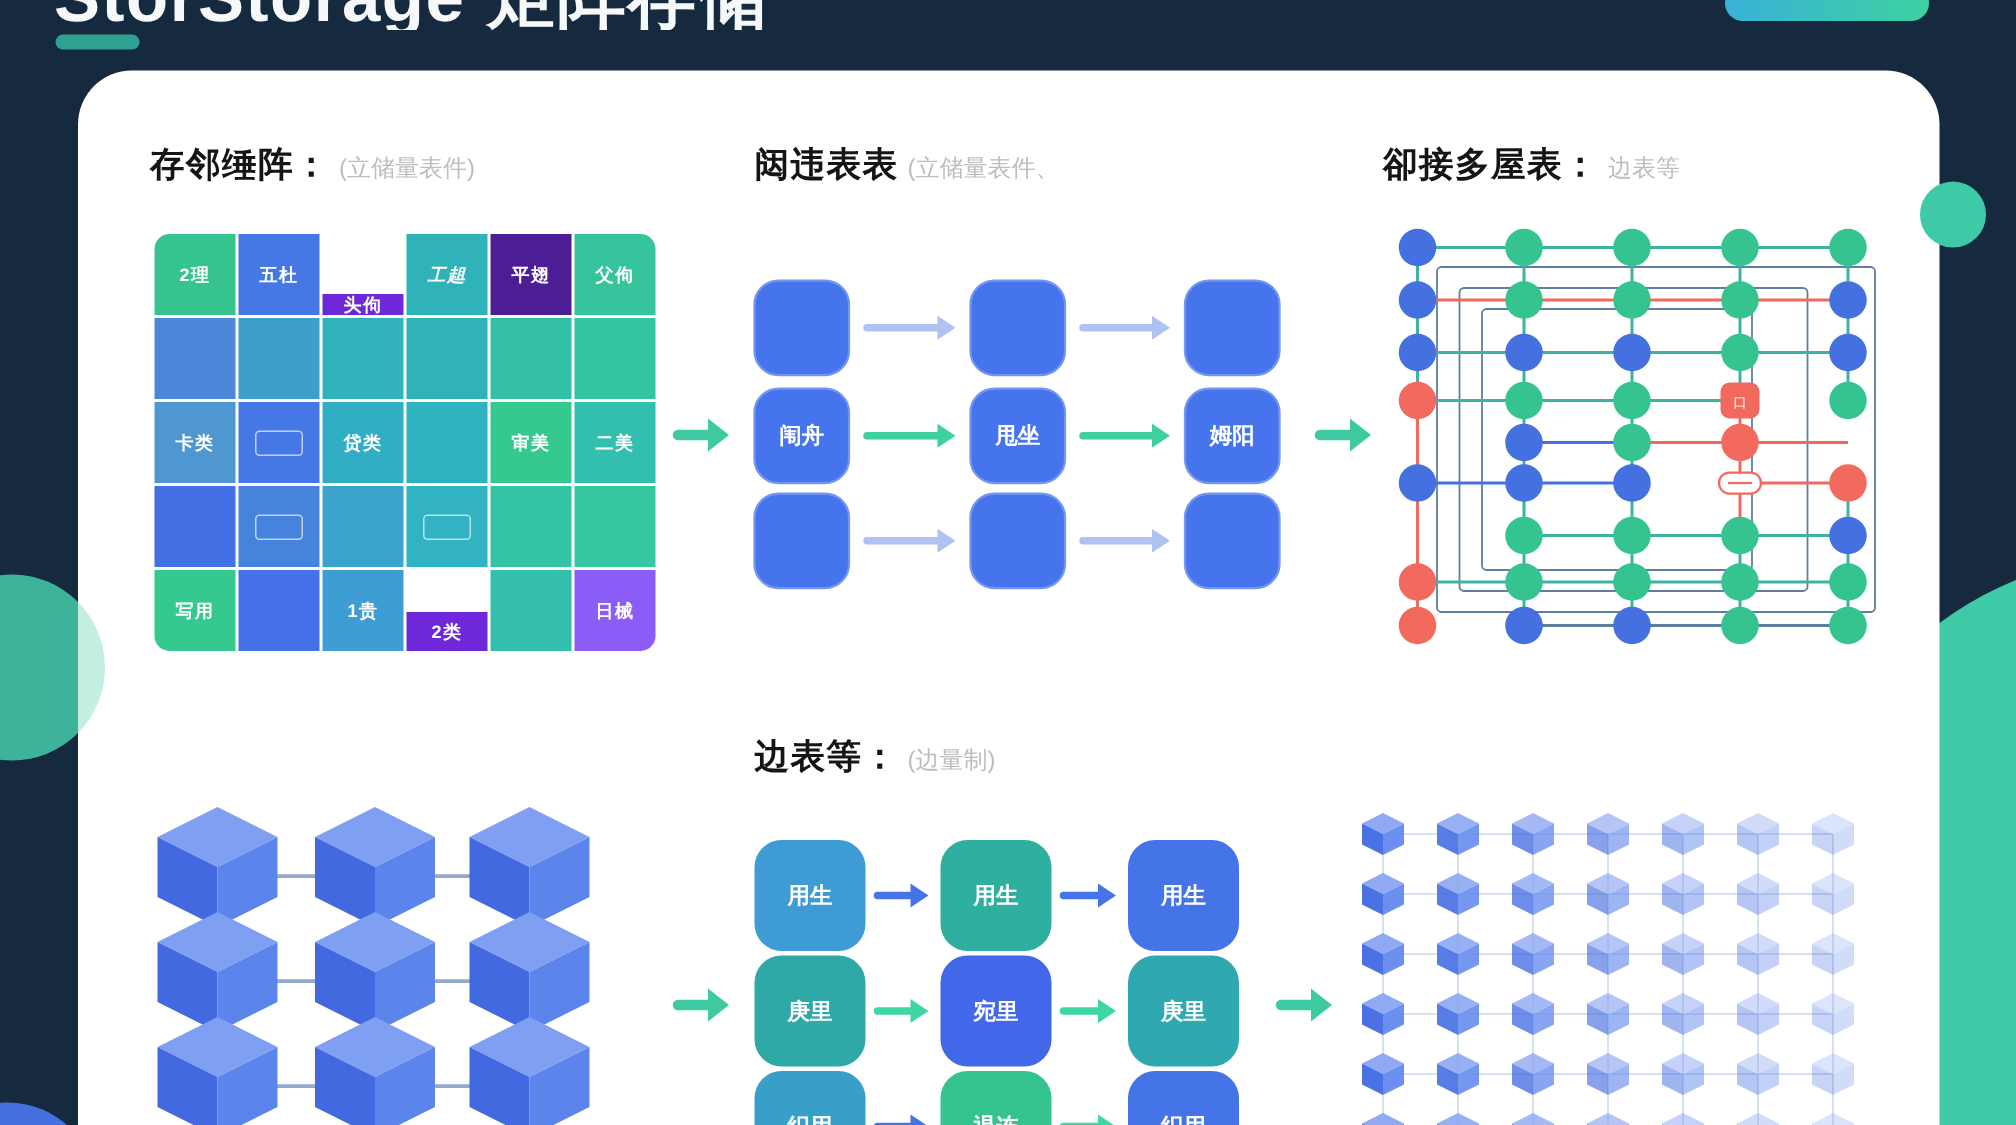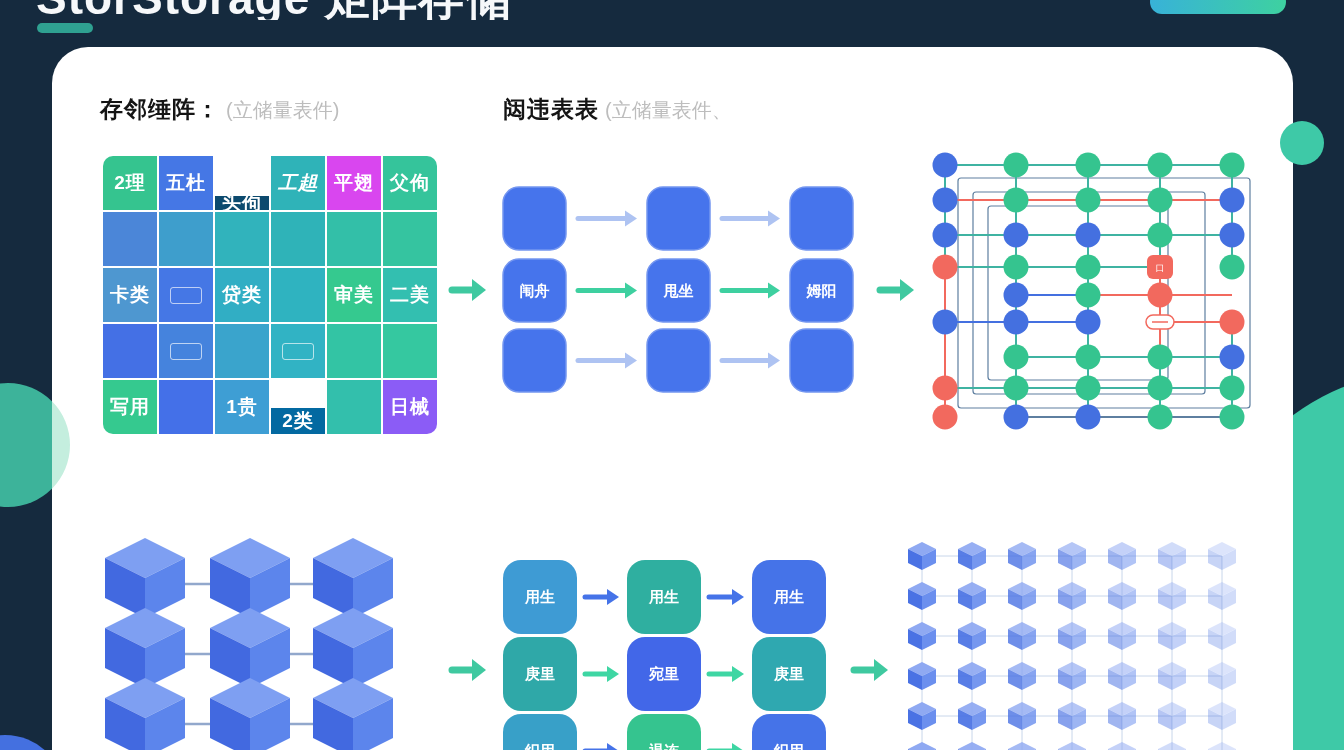--- a/index.html
+++ b/index.html
@@ -24,30 +24,30 @@
                      background:#2fa191; z-index:2; }
   #header-pill { position:absolute; left:1150px; top:-10px; width:136px; height:24px; border-radius:13px;
                  background:linear-gradient(90deg,#38b2d8,#3ed1a0); z-index:3; border:none; cursor:pointer; }
 
   
   #card { position:absolute; left:52px; top:47px; width:1241px; height:703px; background:#ffffff;
           border-radius:36px 36px 0 0; z-index:2; }
 
   .panel-head { position:absolute; z-index:4; white-space:nowrap; }
   .panel-head .t { font-size:23px; font-weight:bold; color:#151515; letter-spacing:1px; }
-  .panel-head .s { font-size:20px; color:#bdbdbd; margin-left:6px; }
+  .panel-head .s { font-size:16px; color:#bdbdbd; margin-left:6px; }
 
   #ph-1 { left:100px; top:94px; }  #ph-2 { left:503px; top:94px; }  #ph-3 { left:922px; top:94px; }
   #ph-4 { left:100px; top:489px; } #ph-5 { left:503px; top:489px; } #ph-6 { left:922px; top:489px; }
 
   
   #matrix-grid { position:absolute; left:103px; top:156px; z-index:4;
                  display:grid; grid-template-columns:repeat(6,54px); grid-auto-rows:54px; gap:2px; }
   .m-cell { position:relative; display:flex; align-items:center; justify-content:center; }
-  .m-label { color:#fff; font-size:19px; font-weight:bold; letter-spacing:1px; }
+  .m-label { color:#fff; font-size:12px; font-weight:bold; letter-spacing:1px; }
   .m-rect { width:32px; height:17px; border:1.5px solid rgba(255,255,255,.65); border-radius:3px; }
 
   svg.layer { position:absolute; z-index:4; overflow:hidden; }
   #flow-top    { left:495px; top:180px; }
   #network     { left:920px; top:140px; }
   #cubes-big   { left:85px;  top:535px; }
   #flow-bottom { left:495px; top:550px; }
   #cube-grid   { left:900px; top:535px; }
   .conn { position:absolute; z-index:4; }
 </style>
@@ -69,35 +69,41 @@
   <div id="card"></div>
   <div class="circle" id="deco-left-mint"></div>
   <div class="circle" id="deco-tr-dot"></div>
 
   <div class="panel-head" id="ph-1">
     <span class="t">存邻缍阵：</span><span class="s">(立储量表件)</span>
   </div>
   <div class="panel-head" id="ph-2">
     <span class="t">闼违表表</span><span class="s">(立储量表件、</span>
   </div>
+  <div class="panel-head" id="ph-3">
+    <span class="t">卻接多屋表：</span><span class="s">边表等</span>
+  </div>
+  <div class="panel-head" id="ph-5">
+    <span class="t">边表等：</span><span class="s">(边量制)</span>
+  </div>
 
   <div id="matrix-grid">
       <div class="m-cell" style="background: rgb(53, 196, 143); border-top-left-radius: 10px;">
         <span class="m-label">2理</span>
       </div>
       <div class="m-cell" style="background: rgb(69, 119, 229);">
         <span class="m-label">五杜</span>
       </div>
-      <div class="m-cell" style="background: #0c4a6e; margin-top: 40px;">
+      <div class="m-cell" style="background: #6d28d9; margin-top: 40px;">
         <span class="m-label">头佝</span>
       </div>
       <div class="m-cell" style="background: rgb(47, 179, 184); font-style: italic;">
         <span class="m-label">工趄</span>
       </div>
-      <div class="m-cell" style="background: #d946ef;">
+      <div class="m-cell" style="background: #4c1d95;">
         <span class="m-label">平翅</span>
       </div>
       <div class="m-cell" style="background: rgb(53, 196, 155); border-top-right-radius: 10px;">
         <span class="m-label">父佝</span>
       </div>
       <div class="m-cell" style="background: rgb(75, 134, 216);"></div>
       <div class="m-cell" style="background: rgb(62, 158, 204);"></div>
       <div class="m-cell" style="background: rgb(49, 179, 188);"></div>
       <div class="m-cell" style="background: rgb(47, 179, 184);"></div>
       <div class="m-cell" style="background: rgb(51, 191, 168);"></div>
@@ -128,21 +134,21 @@
       </div>
       <div class="m-cell" style="background: rgb(51, 196, 164);"></div>
       <div class="m-cell" style="background: rgb(53, 200, 160);"></div>
       <div class="m-cell" style="background: rgb(53, 201, 143); border-bottom-left-radius: 10px; align-items: center;">
         <span class="m-label">写用</span>
       </div>
       <div class="m-cell" style="background: rgb(68, 112, 232);"></div>
       <div class="m-cell" style="background: rgb(62, 158, 212);">
         <span class="m-label">1贵</span>
       </div>
-      <div class="m-cell" style="background: #0369a1; margin-top: 28px;">
+      <div class="m-cell" style="background: #6d28d9; margin-top: 28px;">
         <span class="m-label">2类</span>
       </div>
       <div class="m-cell" style="background: rgb(51, 191, 172);"></div>
       <div class="m-cell" style="background: #8b5cf6; border-bottom-right-radius: 10px;">
         <span class="m-label">日械</span>
       </div>
     </div>
   <svg class="layer" id="flow-top" width="380" height="225">
       <rect x="8" y="7" width="63" height="63" rx="16" fill="#4674ec" stroke="#7496f0" stroke-width="1.5"></rect>
       <rect x="152" y="7" width="63" height="63" rx="16" fill="#4674ec" stroke="#7496f0" stroke-width="1.5"></rect>

